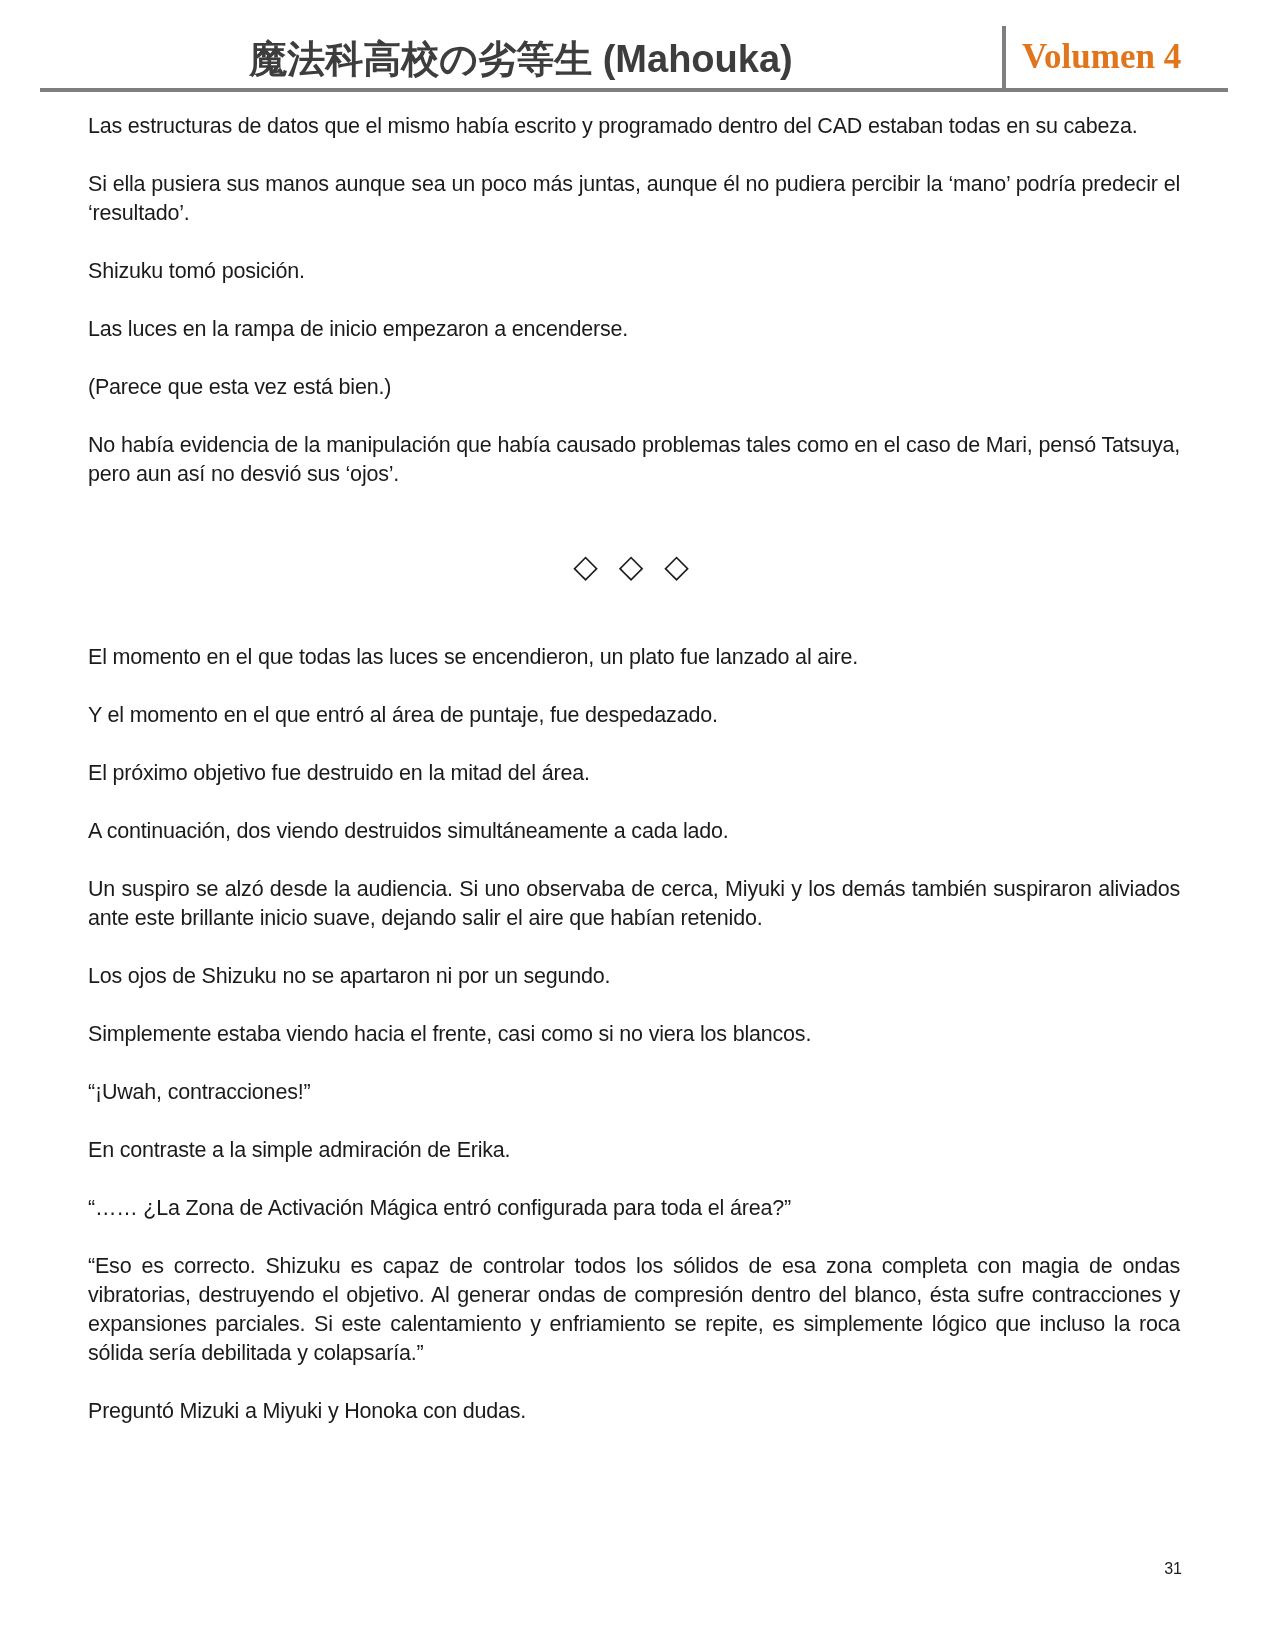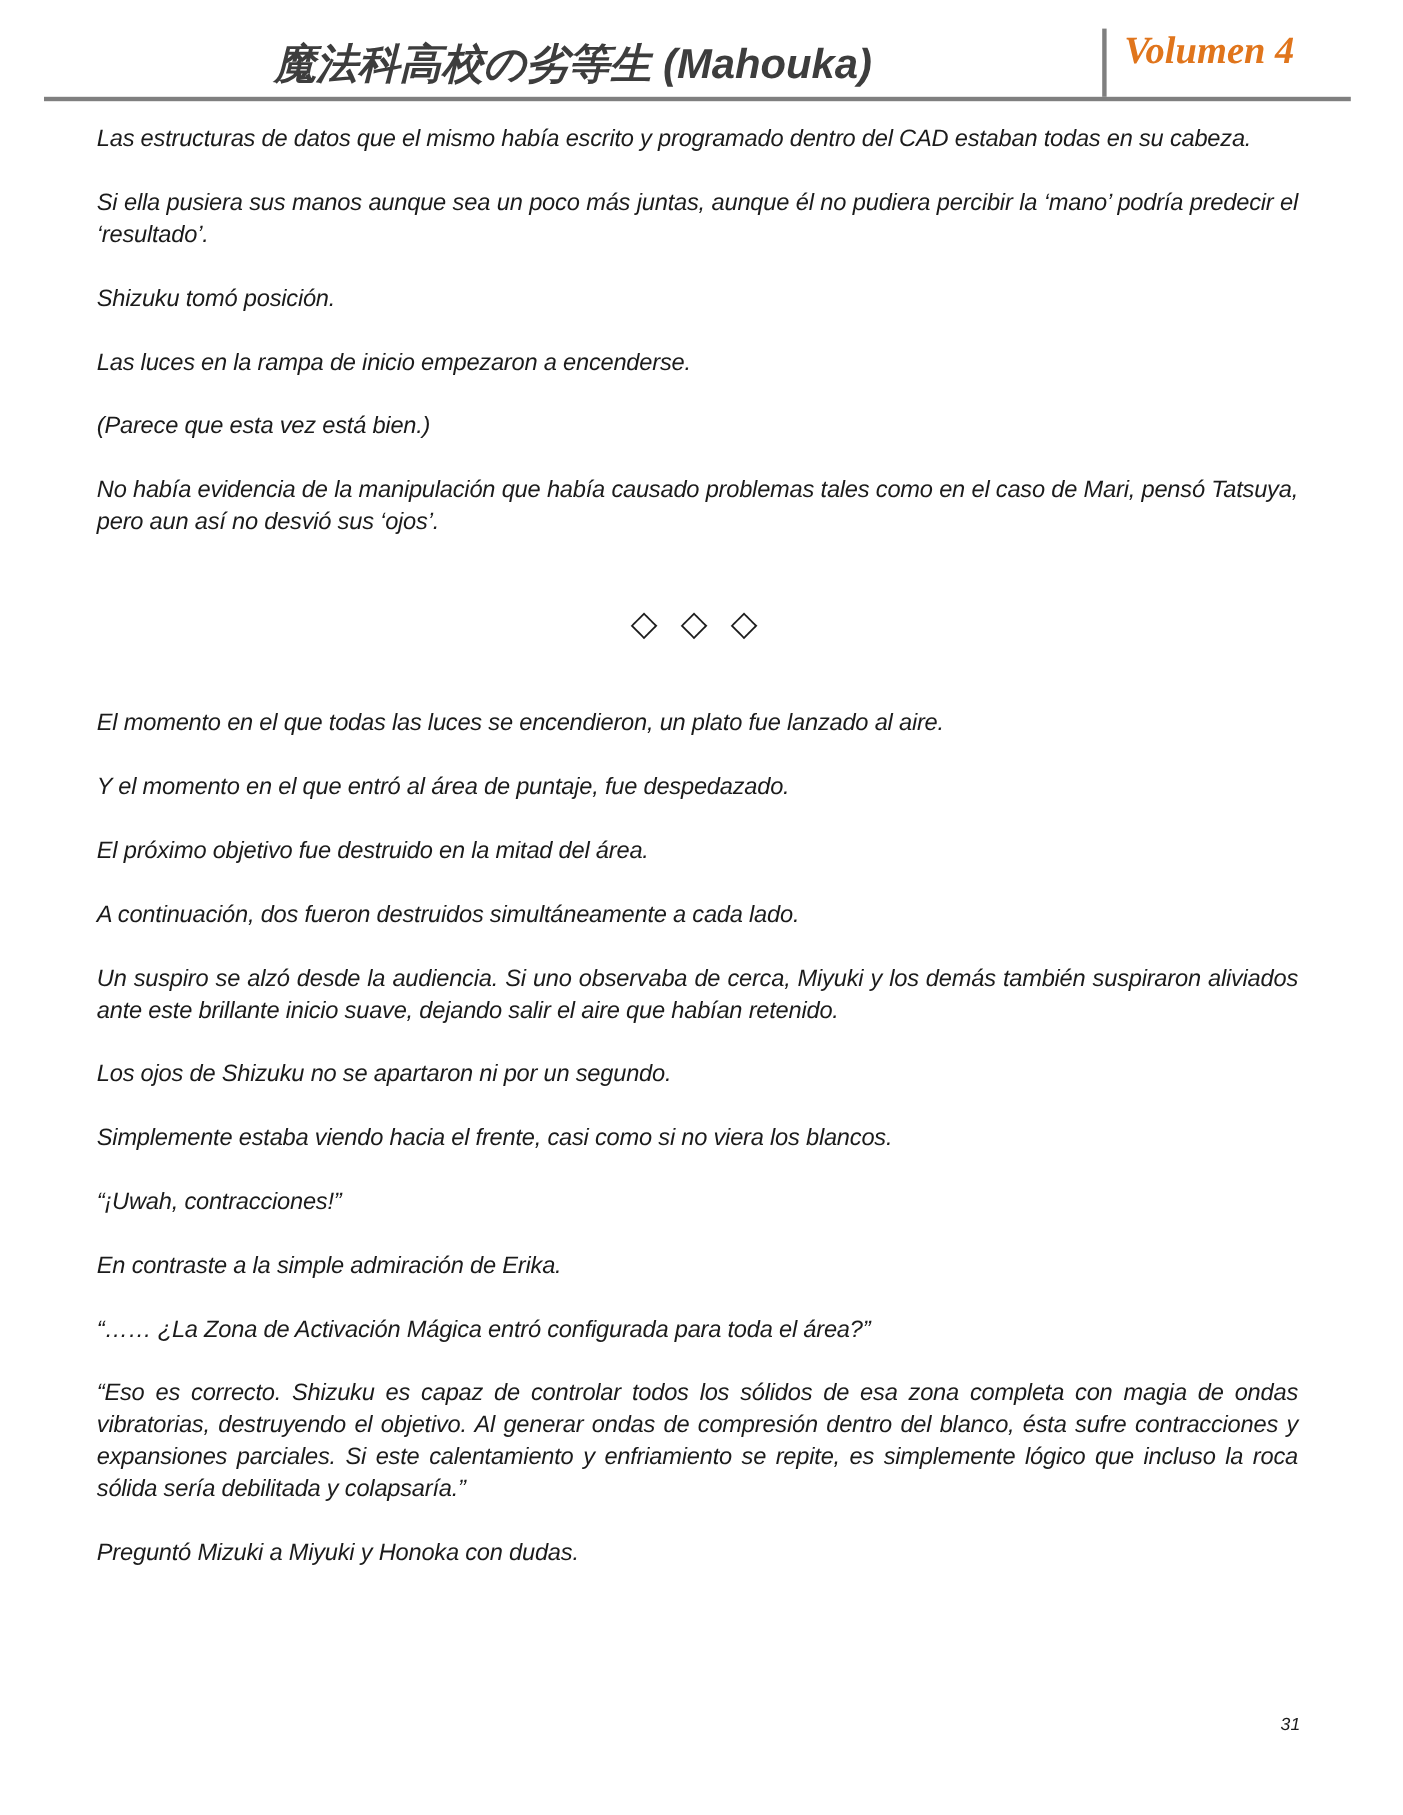--- a/index.html
+++ b/index.html
@@ -1,21 +1,21 @@
 <!DOCTYPE html>
 <html lang="es" style="--accent: #E0751C; --rule: #7F7F7F; --text: #1B1B1B; --title: #3D3D3D;"><head>
 <meta charset="utf-8">
 <style>
   :root {
     --accent: #E0751C;
     --rule: #7F7F7F;
     --text: #1B1B1B;
     --title: #3D3D3D;
   }
-  * { margin: 0; padding: 0; box-sizing: border-box; font-style: italic; }
+  * { margin: 0; padding: 0; box-sizing: border-box; }
   html, body { background: #ffffff; }
   body {
     width: 1275px;
     height: 1650px;
     position: relative;
     font-family: "Liberation Sans", "DejaVu Sans", sans-serif;
     overflow: hidden;
   }
   .page {
     position: absolute;
@@ -43,21 +43,21 @@
     padding-bottom: 10px;
     color: var(--title);
     font-family: "Liberation Sans", "DejaVu Sans", sans-serif;
     white-space: nowrap;
   }
   .volume-box {
     width: 226px;
     margin-top: 26px;
     border-left: 4px solid var(--rule);
     display: flex;
-    align-items: flex-start;
+    align-items: center;
     padding-left: 16px;
   }
   .volume-label {
     font-family: "Liberation Serif", "DejaVu Serif", serif;
     font-weight: bold;
     font-size: 35px;
     color: var(--accent);
     white-space: nowrap;
   }
   
@@ -111,21 +111,21 @@
     <p>Shizuku tomó posición.</p>
     <p>Las luces en la rampa de inicio empezaron a encenderse.</p>
     <p>(Parece que esta vez está bien.)</p>
     <p>No había evidencia de la manipulación que había causado problemas tales como en el caso de Mari, pensó Tatsuya, pero aun así no desvió sus ‘ojos’.</p>
 
     <div class="scene-break">◇ ◇ ◇</div>
 
     <p>El momento en el que todas las luces se encendieron, un plato fue lanzado al aire.</p>
     <p>Y el momento en el que entró al área de puntaje, fue despedazado.</p>
     <p>El próximo objetivo fue destruido en la mitad del área.</p>
-    <p>A continuación, dos fueron destruidos simultáneamente a cada lado.</p>
+    <p>A continuación, dos viendo destruidos simultáneamente a cada lado.</p>
     <p>Un suspiro se alzó desde la audiencia. Si uno observaba de cerca, Miyuki y los demás también suspiraron aliviados ante este brillante inicio suave, dejando salir el aire que habían retenido.</p>
     <p>Los ojos de Shizuku no se apartaron ni por un segundo.</p>
     <p>Simplemente estaba viendo hacia el frente, casi como si no viera los blancos.</p>
     <p>“¡Uwah, contracciones!”</p>
     <p>En contraste a la simple admiración de Erika.</p>
     <p>“…… ¿La Zona de Activación Mágica entró configurada para toda el área?”</p>
     <p>“Eso es correcto. Shizuku es capaz de controlar todos los sólidos de esa zona completa con magia de ondas vibratorias, destruyendo el objetivo. Al generar ondas de compresión dentro del blanco, ésta sufre contracciones y expansiones parciales. Si este calentamiento y enfriamiento se repite, es simplemente lógico que incluso la roca sólida sería debilitada y colapsaría.”</p>
     <p>Preguntó Mizuki a Miyuki y Honoka con dudas.</p>
   </main>
 

